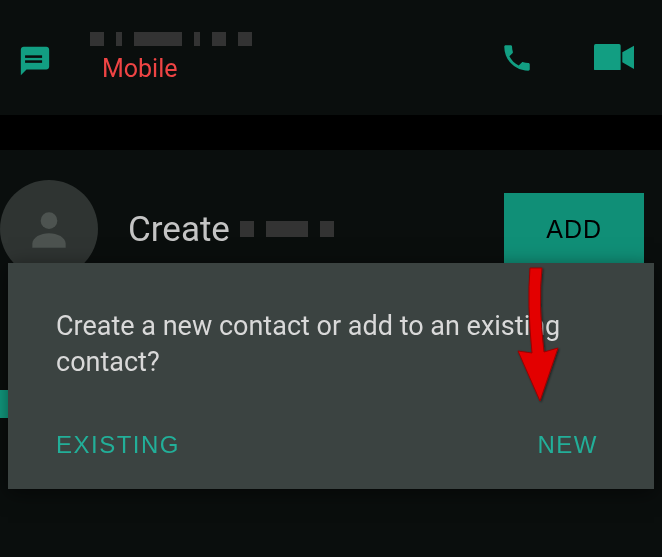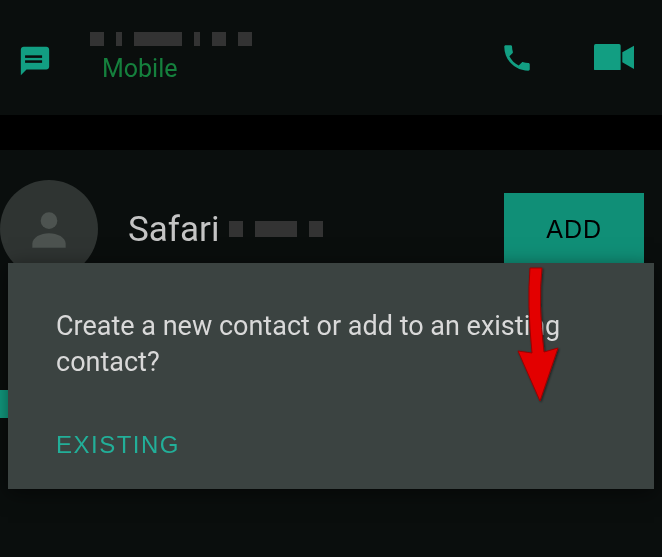--- a/index.html
+++ b/index.html
@@ -46,21 +46,21 @@
       background: #333333;
       height: 14px;
     }
     .rb1 { width: 14px; }
     .rb2 { width: 6px; }
     .rb3 { width: 48px; }
     .rb4 { width: 6px; }
     .rb5 { width: 14px; }
     .rb6 { width: 14px; }
     .mobile-label {
-      color: #15803d;
+      color: #ef4444;
       font-size: 25px;
       padding-left: 20px;
     }
     .action-icons {
       display: flex;
       align-items: center;
       gap: 60px;
       margin-right: 10px;
     }
     .phone-icon, .video-icon {
@@ -233,21 +233,21 @@
 
 <div class="content-area">
   <div class="contact-row">
     <div class="avatar">
       <svg class="avatar-person" viewBox="0 0 24 24" fill="currentColor">
         <circle cx="12" cy="8" r="4"></circle>
         <path d="M12 14c-4 0-8 2-8 5v2h16v-2c0-3-4-5-8-5z"></path>
       </svg>
     </div>
     <div class="contact-name-row">
-      <span class="contact-name">Safari</span>
+      <span class="contact-name">Create</span>
       <div class="name-redacted">
         <div class="nrb nrb1"></div>
         <div class="nrb nrb2"></div>
         <div class="nrb nrb3"></div>
       </div>
     </div>
     <button class="add-button">ADD</button>
   </div>
 </div>
 
@@ -256,20 +256,21 @@
   <svg width="30" height="26" viewBox="0 0 24 16" fill="currentColor">
     <rect x="0" y="0" width="16" height="16" rx="1"></rect>
     <path d="M17 5 L24 1 L24 15 L17 11 Z"></path>
   </svg>
 </div>
 
 <div class="dialog-overlay">
   <div class="dialog-message">Create a new contact or add to an existing contact?</div>
   <div class="dialog-buttons">
     <button class="dialog-button">EXISTING</button>
+    <button class="dialog-button">NEW</button>
   </div>
 </div>
 
 <div class="arrow-annotation">
   <svg width="80" height="150" viewBox="0 0 80 150">
     <defs>
       <filter id="shadow" x="-20%" y="-20%" width="140%" height="140%">
         <feDropShadow dx="1" dy="1" stdDeviation="1" flood-color="#000" flood-opacity="0.5"></feDropShadow>
       </filter>
     </defs>

